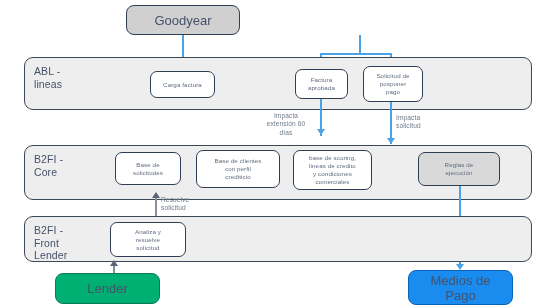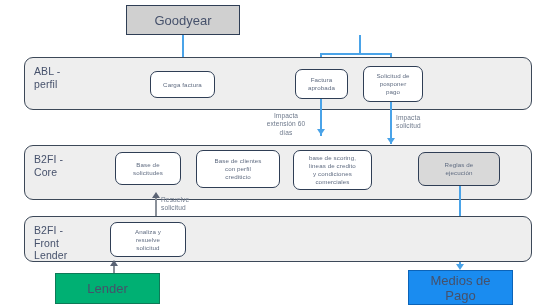--- a/index.html
+++ b/index.html
@@ -66,21 +66,21 @@
   }
 
   
   .terminal {
     position: absolute;
     box-sizing: border-box;
     display: flex;
     align-items: center;
     justify-content: center;
     text-align: center;
-    border-radius: 0;
+    border-radius: 8px;
     font-size: 13px;
     line-height: 15px;
     color: #46516b;
   }
   .terminal-green { background: #00b073; border: 1px solid #0d7a57; }
   .terminal-blue  { background: #1a8cf0; border: 1px solid #0b63b8; }
 
   
   .conn {
     position: absolute;
@@ -129,21 +129,21 @@
 
   <div class="conn vline" style="left:359px; top:35px; height:19px;"></div>
   <div class="conn hline" style="left:320px; top:53px; width:71px;"></div>
   <div class="conn vline" style="left:320px; top:53px; height:12px;"></div>
   <div class="arrow-down" style="left:316.5px; top:64px;"></div>
   <div class="conn vline" style="left:390px; top:53px; height:12px;"></div>
   <div class="arrow-down" style="left:386.5px; top:64px;"></div>
 
   <div class="lane" style="left:24px; top:57px; width:508px; height:53px;">
     <div class="lane-label">ABL -
-perfil</div>
+lineas</div>
   </div>
 
   <div class="node node-white node-sm" style="left:150px; top:71px; width:65px; height:27px;">
     <span style="white-space:pre-line;">Carga factura</span>
   </div>
 
   <div class="node node-white node-sm" style="left:295px; top:69px; width:53px; height:30px;">
     <span style="white-space:pre-line;">Factura
 aprobada</span>
   </div>

